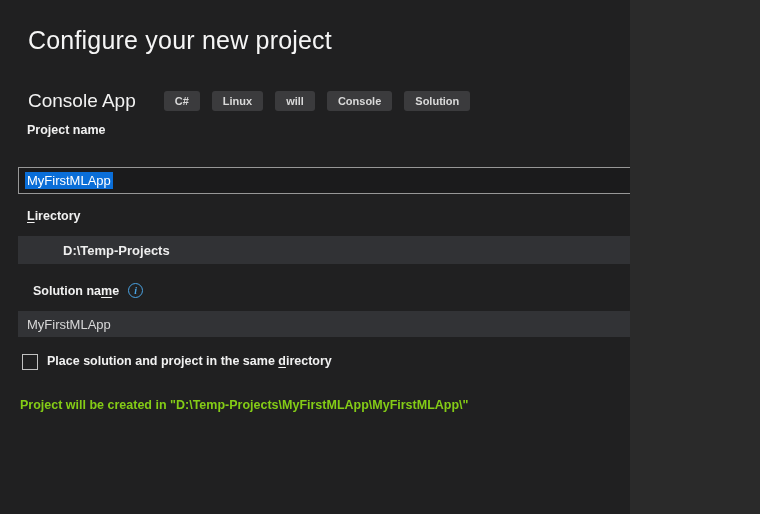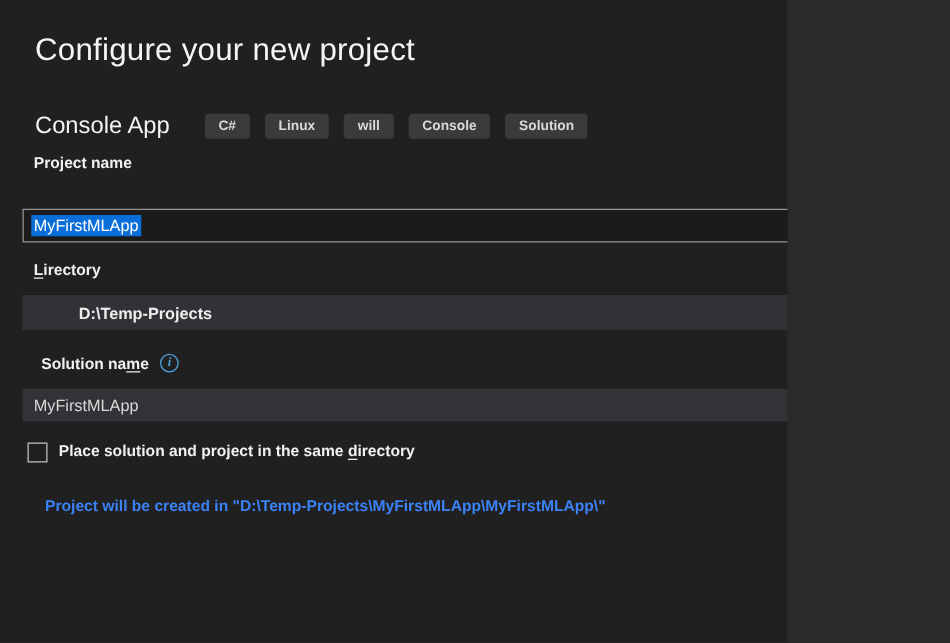--- a/index.html
+++ b/index.html
@@ -84,21 +84,21 @@
     left:22px;top:354px;display:flex;
   }
   .checkbox-box{
     width:14px;height:14px;border:1px solid #c2c2c2;background:transparent;
   }
   .checkbox-label{
     margin-left:9px;font-size:12.5px;font-weight:600;color:#f1f1f1;
   }
 
   .footer-note{
-    left:20px;top:398px;font-size:12.5px;font-weight:600;color:#3b82f6;margin-left:16px;
+    left:20px;top:398px;font-size:12.5px;font-weight:600;color:#84cc16;
   }
 </style>
 </head>
 <body>
 
 <div class="stage">
 
   <div class="abs page-title">Configure your new project</div>
 
   <div class="abs template-row">

